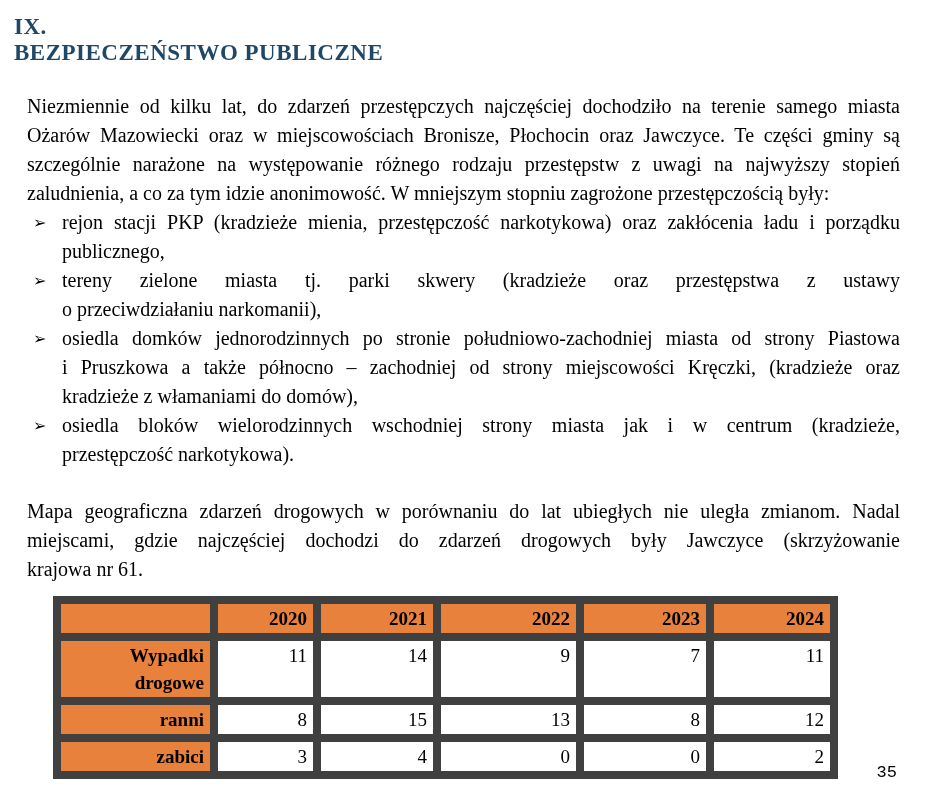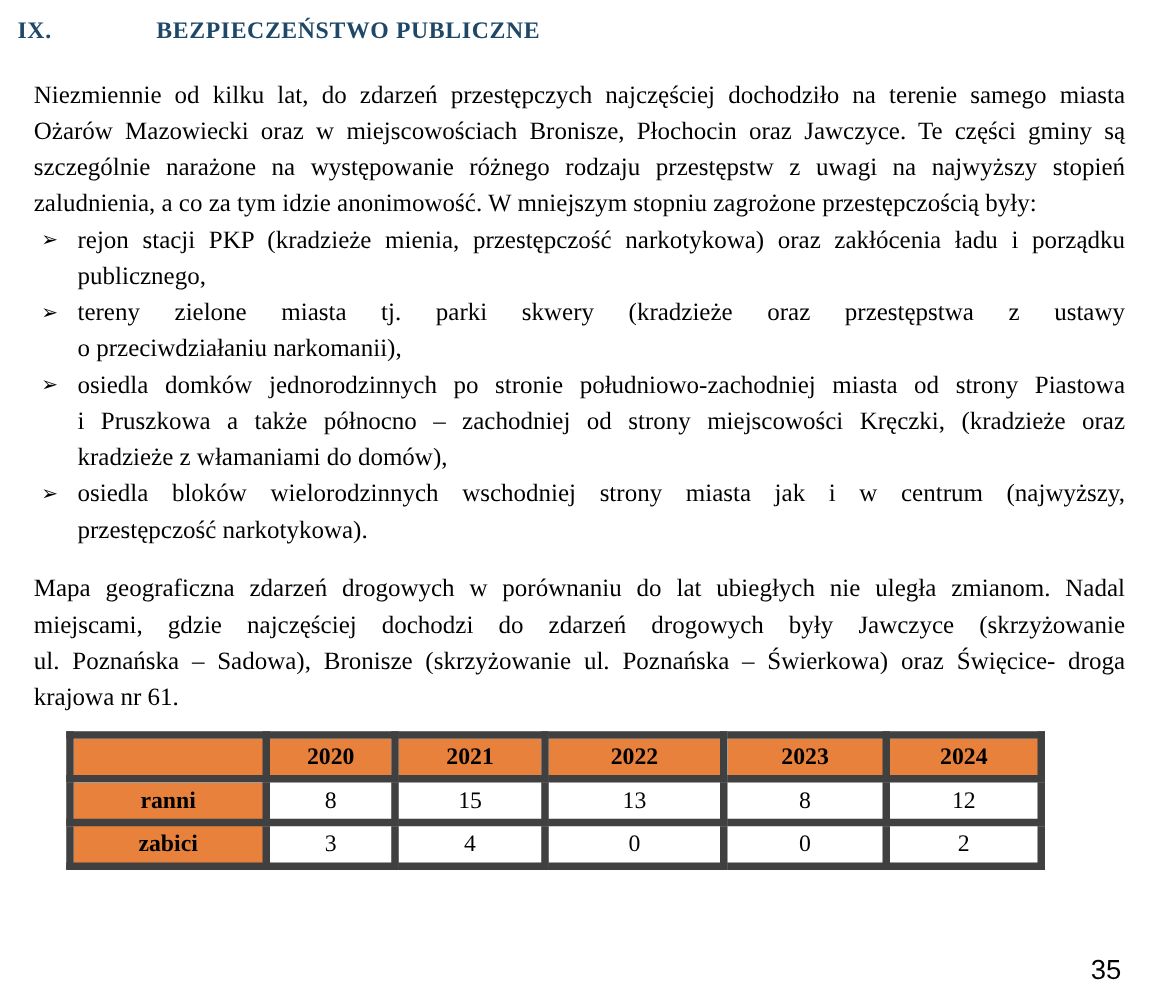--- a/index.html
+++ b/index.html
@@ -16,32 +16,33 @@
     color: #000000;
     overflow: hidden;
   }
   
   .heading {
     display: flex;
     align-items: baseline;
     padding: 14px 27px 0 14px;
     color: var(--heading-blue, #1F4868);
     font-weight: bold;
-    font-size: 19px;
+    font-size: 23px;
     letter-spacing: 0.5px;
+    flex-direction: column;
   }
   .heading .numeral { display: inline-block; width: 111px; }
   
   .para {
     margin: 0 27px;
     font-size: 20px;
     line-height: 29px;
   }
   .para.first { margin-top: 26px; }
-  .para.second { margin-top: 18px; }
+  .para.second { margin-top: 28px; }
   .line {
     text-align: justify;
     text-align-last: justify;
     white-space: normal;
   }
   .line.last {
     text-align-last: left;
   }
   
   .bullets { margin: 0 27px; font-size: 20px; line-height: 29px; }
@@ -58,43 +59,43 @@
   }
   
   .data-table {
     margin: 12px 0 0 53px;
     border-collapse: collapse;
     table-layout: fixed;
     font-size: 19px;
     line-height: 27px;
   }
   .data-table td, .data-table th {
-    border: 6px solid #404040;
+    border: 8px solid #404040;
     padding: 1px 6px;
     vertical-align: top;
-    text-align: center;
+    text-align: right;
     overflow: hidden;
   }
   .data-table .hdr {
     background: var(--accent-orange, #E8813C);
     font-weight: bold;
   }
   .data-table .lbl {
     background: var(--accent-orange, #E8813C);
     font-weight: bold;
   }
   .row-tall { height: 56px; }
   .row-std  { height: 27px; }
   
   .page-number {
     position: absolute;
     right: 30px;
     top: 763px;
-    font-family: Liberation Sans, sans-serif;
-    font-size: 22px;
+    font-family: Liberation Mono, monospace;
+    font-size: 17px;
     color: #000000;
   }
 </style>
 </head>
 <body>
 
 <div class="page">
 
   <div class="heading">
     <span class="numeral">IX.</span>
@@ -124,50 +125,57 @@
 
     <div class="bullet">
       <span class="marker">➢</span>
       <div class="line">osiedla domków jednorodzinnych po stronie południowo-zachodniej miasta od strony Piastowa</div>
       <div class="line">i Pruszkowa a także północno – zachodniej od strony miejscowości Kręczki, (kradzieże oraz</div>
       <div class="line last">kradzieże z włamaniami do domów),</div>
     </div>
 
     <div class="bullet">
       <span class="marker">➢</span>
-      <div class="line">osiedla bloków wielorodzinnych wschodniej strony miasta jak i w centrum (najwyższy,</div>
+      <div class="line">osiedla bloków wielorodzinnych wschodniej strony miasta jak i w centrum (kradzieże,</div>
       <div class="line last">przestępczość narkotykowa).</div>
     </div>
 
   </div>
 
   <div class="para second">
     <div class="line">Mapa geograficzna zdarzeń drogowych w porównaniu do lat ubiegłych nie uległa zmianom. Nadal</div>
     <div class="line">miejscami, gdzie najczęściej dochodzi do zdarzeń drogowych były Jawczyce (skrzyżowanie</div>
-    <div class="line">ul. Poznańska – Sadowa),  Bronisze (skrzyżowanie ul. Poznańska – Świerkowa) oraz Święcice- droga</div>
     <div class="line last">krajowa nr 61.</div>
   </div>
 
   <table class="data-table">
     <colgroup>
       <col style="width:157px">
       <col style="width:103px">
       <col style="width:120px">
       <col style="width:143px">
       <col style="width:130px">
       <col style="width:124px">
     </colgroup>
     <tbody>
       <tr class="row-std">
         <td class="hdr"></td>
         <td class="hdr">2020</td>
         <td class="hdr">2021</td>
         <td class="hdr">2022</td>
         <td class="hdr">2023</td>
         <td class="hdr">2024</td>
+      </tr>
+      <tr class="row-tall">
+        <td class="lbl">Wypadki drogowe</td>
+        <td>11</td>
+        <td>14</td>
+        <td>9</td>
+        <td>7</td>
+        <td>11</td>
       </tr>
       <tr class="row-std">
         <td class="lbl">ranni</td>
         <td>8</td>
         <td>15</td>
         <td>13</td>
         <td>8</td>
         <td>12</td>
       </tr>
       <tr class="row-std">

